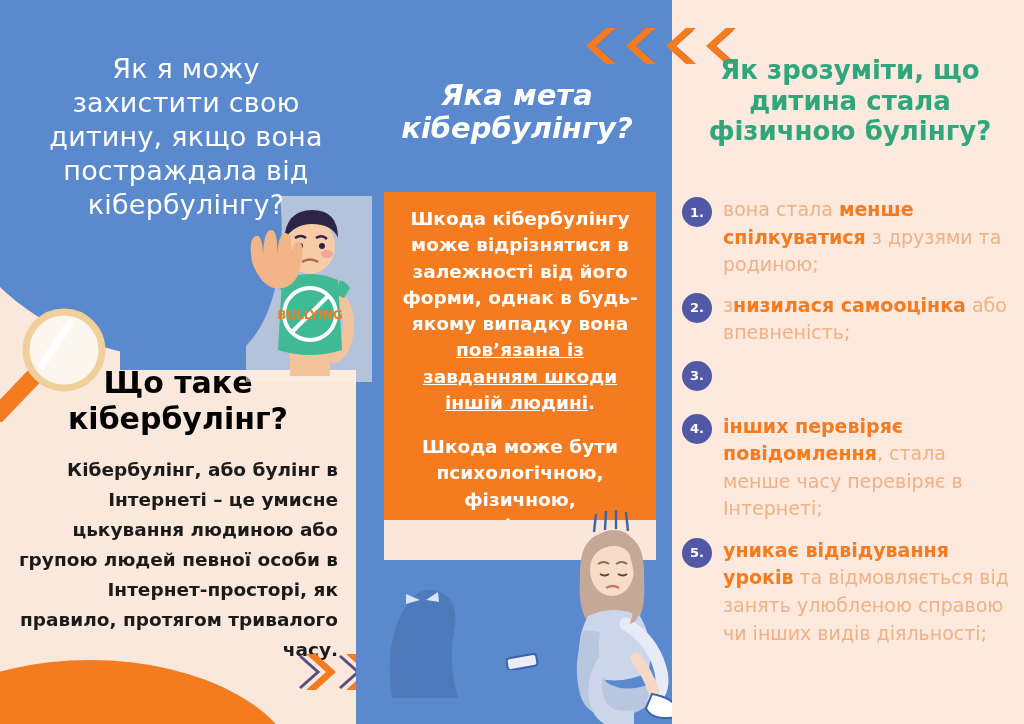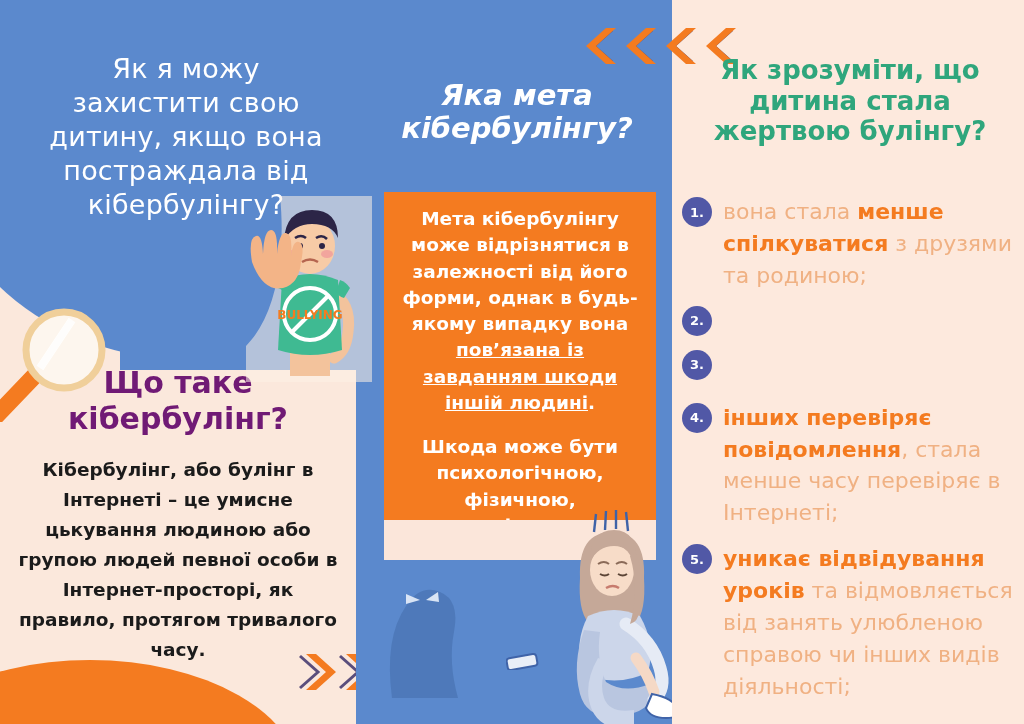--- a/index.html
+++ b/index.html
@@ -32,25 +32,25 @@
   }
 
   
   .head-left {
     position:absolute; left:36px; top:52px; width:300px;
     color:#ffffff; font-size:27px; line-height:1.26; text-align:center;
     font-family:"DejaVu Sans", sans-serif; letter-spacing:.2px;
   }
   .head-left2 {
     position:absolute; left:28px; top:365px; width:300px;
-    color:#701a75; font-size:30px; line-height:1.2; text-align:center; font-weight:bold;
+    color:#000000; font-size:30px; line-height:1.2; text-align:center; font-weight:bold;
   }
   .body-left {
     position:absolute; left:18px; top:455px; width:320px;
-    color:#1b1b1b; font-size:18.5px; line-height:1.62; text-align:center; font-weight:bold;
+    color:#1b1b1b; font-size:18.5px; line-height:1.62; text-align:right; font-weight:bold;
   }
 
   .head-mid {
     position:absolute; left:372px; top:79px; width:290px;
     color:#ffffff; font-size:29px; line-height:1.15; text-align:center;
     font-weight:bold; font-style:italic;
   }
   .orange-box {
     position:absolute; left:384px; top:192px; width:272px; height:328px;
     background:#f47b20; padding:14px 12px 0 12px;
@@ -69,21 +69,21 @@
     color:#2fa67c; font-size:26px; line-height:1.18; text-align:center; font-weight:bold;
   }
 
   .list { position:absolute; left:682px; top:196px; width:336px; }
   .li { display:flex; align-items:flex-start; margin-bottom:13px; }
   .num {
     flex:0 0 auto; width:30px; height:30px; border-radius:50%;
     background:#5158a6; color:#ffffff; font-size:13px; font-weight:bold;
     display:flex; align-items:center; justify-content:center; margin-right:11px; margin-top:1px;
   }
-  .li-txt { color:#f0b183; font-size:22px; line-height:1.45; flex:1; }
+  .li-txt { color:#f0b183; font-size:19px; line-height:1.45; flex:1; }
   .li-txt b { color:#f47b20; font-weight:bold; }
 
   
   .chev-row { position:absolute; display:flex; }
 
   
   .boy { position:absolute; left:246px; top:196px; width:126px; height:186px; }
   .girl { position:absolute; left:540px; top:508px; width:150px; height:216px; }
   .magnifier { position:absolute; left:-10px; top:306px; width:128px; height:116px; }
   .phone { position:absolute; left:506px; top:652px; width:34px; height:18px; }
@@ -154,21 +154,21 @@
     <path d="M70 42 q6 -4 11 1" stroke="#2c2547" stroke-width="2.5" fill="none"></path>
     <path d="M56 66 q8 -5 16 0" stroke="#b5654f" stroke-width="2.5" fill="none"></path>
 
     <path d="M6 66 q-4 -24 4 -26 q6 -2 7 18 q1 -24 8 -24 q7 0 6 24 q2 -22 9 -21 q7 1 5 23
              q2 -16 8 -14 q6 2 2 20 q-2 22 -18 26 q-20 4 -31 -26 Z" fill="#f3b487"></path>
   </svg>
 
   <div class="head-mid">Яка мета кібербулінгу?</div>
 
   <div class="orange-box">
-    <p><span>Мета кібербулінгу може відрізнятися в залежності від його форми, однак в будь-якому випадку вона </span><span class="u">пов’язана із завданням шкоди іншій людині</span><span>.</span></p>
+    <p><span>Шкода кібербулінгу може відрізнятися в залежності від його форми, однак в будь-якому випадку вона </span><span class="u">пов’язана із завданням шкоди іншій людині</span><span>.</span></p>
     <div class="gap"></div>
     <p>Шкода може бути психологічною, фізичною, матеріальною.</p>
   </div>
   <div class="cream-band"></div>
 
   <svg style="position:absolute;left:372px;top:548px;width:110px;height:150px;" viewBox="0 0 110 150">
     <path d="M20 150 q-8 -60 14 -92 q14 -22 34 -14 q20 8 14 40 q-6 30 4 66 Z" fill="#4a74b3" opacity=".75"></path>
     <path d="M34 46 l14 6 l-14 4 Z" fill="#e8f0fb" opacity=".9"></path>
     <path d="M66 44 l-12 8 l13 2 Z" fill="#e8f0fb" opacity=".9"></path>
   </svg>
@@ -221,29 +221,30 @@
       </g>
       <g fill="#f47b20">
         <polygon points="30,6 10,24 30,42 20,42 0,24 20,6"></polygon>
         <polygon points="70,6 50,24 70,42 60,42 40,24 60,6"></polygon>
         <polygon points="110,6 90,24 110,42 100,42 80,24 100,6"></polygon>
         <polygon points="150,6 130,24 150,42 140,42 120,24 140,6"></polygon>
       </g>
     </svg>
   </div>
 
-  <div class="head-right">Як зрозуміти, що дитина стала жертвою булінгу?</div>
+  <div class="head-right">Як зрозуміти, що дитина стала фізичною булінгу?</div>
 
   <div class="list">
     <div class="li">
       <div class="num">1.</div>
       <div class="li-txt"><span>вона стала </span><b>менше спілкуватися</b><span> з друзями та родиною;</span></div>
     </div>
     <div class="li">
       <div class="num">2.</div>
+      <div class="li-txt"><span>з</span><b>низилася самооцінка</b><span> або впевненість;</span></div>
     </div>
     <div class="li">
       <div class="num">3.</div>
     </div>
     <div class="li" style="margin-top:22px;">
       <div class="num">4.</div>
       <div class="li-txt"><span></span><b>інших перевіряє повідомлення</b><span>, стала менше часу перевіряє в Інтернеті;</span></div>
     </div>
     <div class="li" style="margin-top:14px;">
       <div class="num">5.</div>

